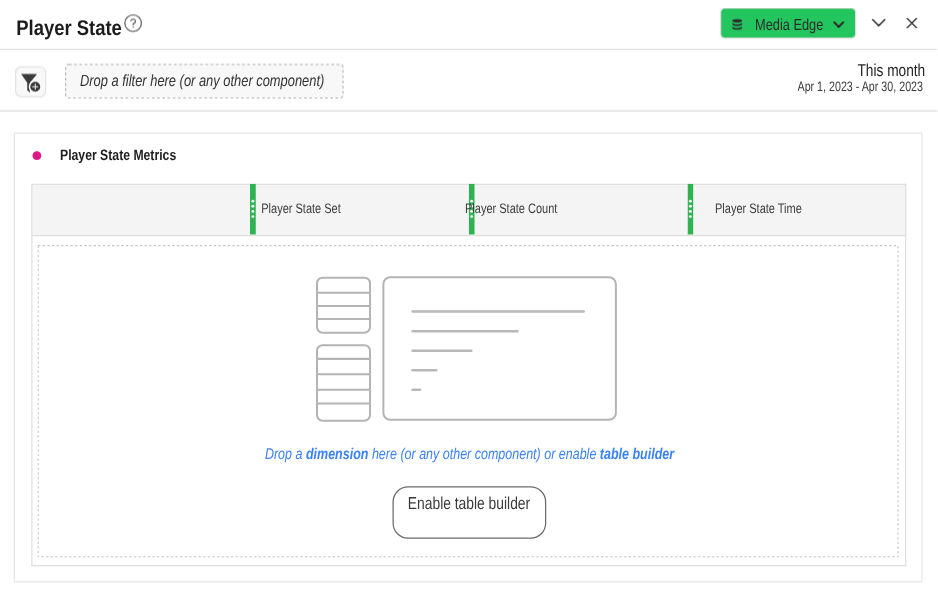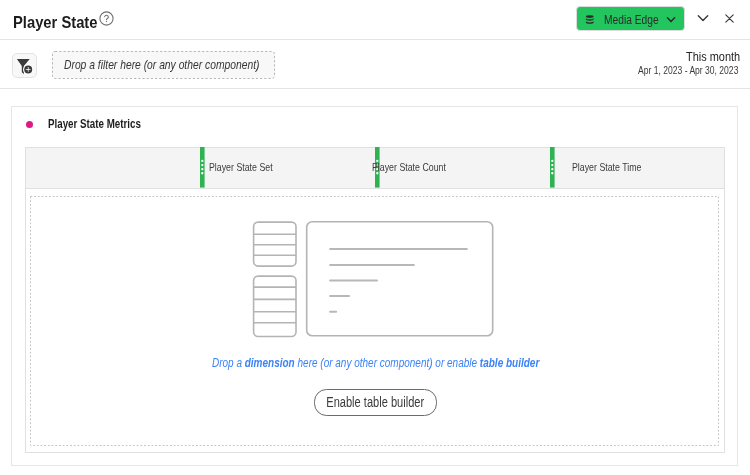--- a/index.html
+++ b/index.html
@@ -51,21 +51,21 @@
   
   .tbody { position:absolute; left:24.5px; top:188.7px; width:700px; height:264.3px; border:1px solid #e0e0e0; border-top:none; background:transparent; }
   
   .dasharea { position:absolute; left:30px; top:196px; width:689px; height:250px; }
 
   .illus { position:absolute; left:248px; top:217.5px; width:248px; height:120px; }
 
   .hint { position:absolute; left:30px; width:691px; top:355.5px; text-align:center; font-size:12.5px; font-style:italic; color:#3b82f6; }
   .hint b { font-weight:700; }
 
-  .cta { position:absolute; left:313.7px; top:389.3px; width:123px; height:27px; border:1px solid #6b6b6b; border-radius:12.5px; background:#fff; }
+  .cta { position:absolute; left:313.7px; top:389.3px; width:123px; height:42px; border:1px solid #6b6b6b; border-radius:12.5px; background:#fff; }
   .cta-label { position:absolute; left:-0.7px; top:3.6px; width:121px; text-align:center; font-size:13.85px; color:#3a3a3a; }
 </style>
 </head>
 <body>
 
 <div class="titlebar"></div>
 <div class="title"><span class="cx">Player State</span></div>
 <div class="help-icon">
   <svg width="15" height="15" viewBox="0 0 15 15">
     <circle cx="7.5" cy="7.5" r="6.6" fill="none" stroke="#6e6e6e" stroke-width="1.1"></circle>

